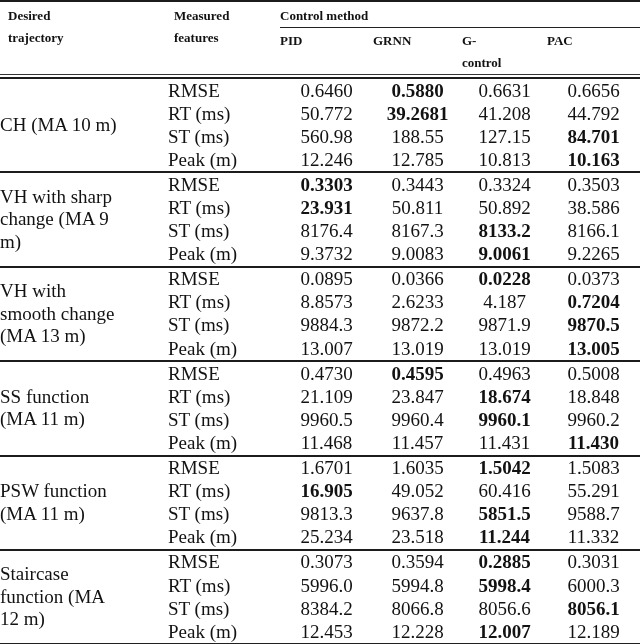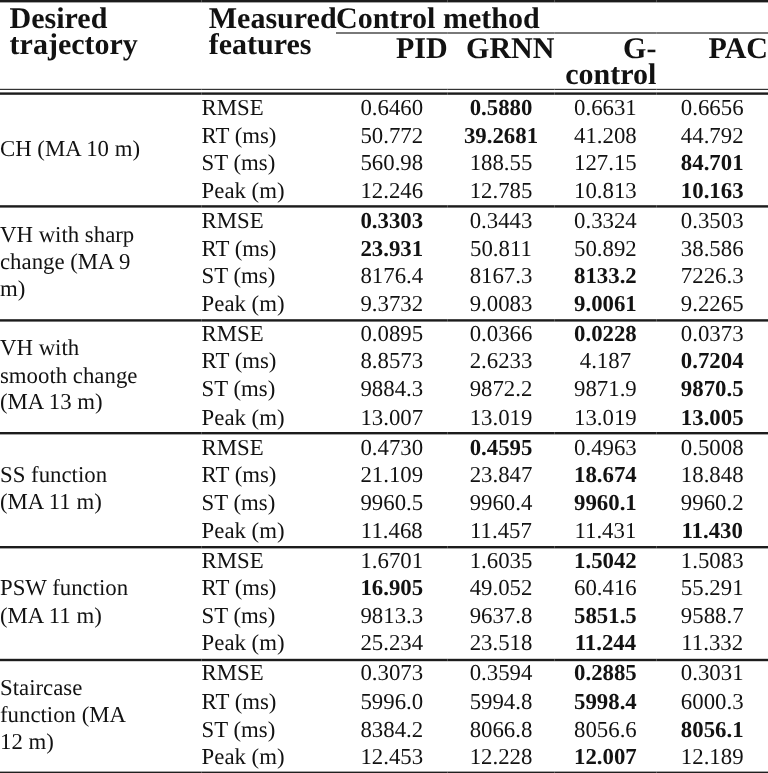--- a/index.html
+++ b/index.html
@@ -18,36 +18,36 @@
   }
   col.c-traj { width: 168px; }
   col.c-feat { width: 112px; }
   col.c-pid  { width: 93px; }
   col.c-grnn { width: 89px; }
   col.c-gctl { width: 85px; }
   col.c-pac  { width: 93px; }
 
   thead th {
     font-weight: bold;
-    font-size: 25px;
+    font-size: 13px;
     line-height: 22px;
     vertical-align: top;
     padding: 0;
     text-align: left;
   }
   thead tr.h1 th { padding-top: 3px; height: 22px; }
   th.th-left { padding-left: 8px; }
   th.th-left2 { padding-left: 6px; }
   th.group-th {
     text-align: left;
     border-bottom: 1.5px solid #222222;
     margin-top: 27px;
   }
   thead tr.h2 th {
-    text-align: right;
+    text-align: left;
     height: 44px;
     padding-top: 2px;
   }
   .hline { display: block; }
   .hline:empty { display: none; }
 
   tr.headrule td {
     height: 2px;
     padding: 0;
     border-top: 1px solid #333333;
@@ -173,21 +173,21 @@
       <td class="num bold">23.931</td>
       <td class="num">50.811</td>
       <td class="num">50.892</td>
       <td class="num">38.586</td>
     </tr>
     <tr>
       <td class="feat">ST (ms)</td>
       <td class="num">8176.4</td>
       <td class="num">8167.3</td>
       <td class="num bold">8133.2</td>
-      <td class="num">7226.3</td>
+      <td class="num">8166.1</td>
     </tr>
     <tr>
       <td class="feat">Peak (m)</td>
       <td class="num">9.3732</td>
       <td class="num">9.0083</td>
       <td class="num bold">9.0061</td>
       <td class="num">9.2265</td>
     </tr>
   </tbody>
 

